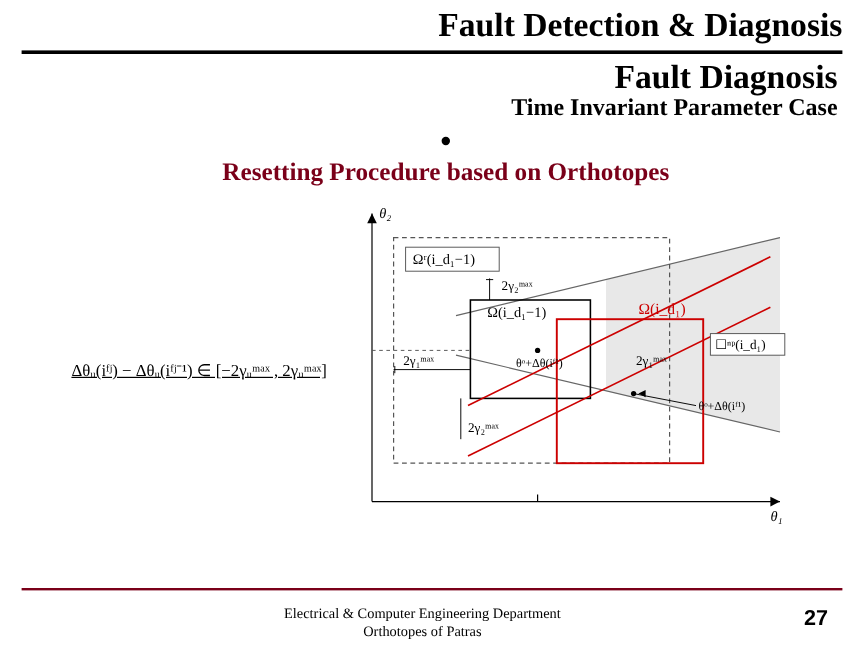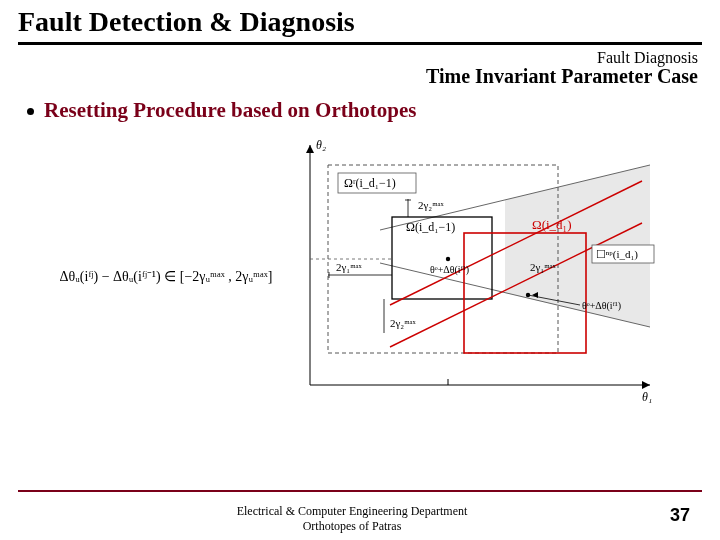--- a/index.html
+++ b/index.html
@@ -3,30 +3,30 @@
 <meta charset="utf-8">
 <style>
   * { margin: 0; padding: 0; box-sizing: border-box; }
   body {
     width: 720px; height: 540px;
     font-family: Georgia, 'Times New Roman', serif;
     background: #fff; color: #000; position: relative; overflow: hidden;
   }
   .slide { width: 100%; height: 100%; position: relative; }
   .title-block { padding: 6px 18px 2px 18px; }
-  .main-title { font-size: 28px; font-weight: bold; color: #000; }
+  .main-title { font-size: 28px; font-weight: bold; color: #000; text-align: right; }
   .rule { height: 3px; background: #000; margin: 2px 18px 0 18px; }
   .sub-block { text-align: right; padding: 4px 22px 0 0; }
-  .subtitle { font-size: 16px; font-weight: normal; color: #000; }
+  .subtitle { font-size: 28px; font-weight: bold; color: #000; }
   .subtitle2 { font-size: 20px; font-weight: bold; color: #000; margin-top: -2px; }
-  .bullet-row { display: flex; align-items: center; gap: 10px; padding: 10px 22px 0 27px; }
+  .bullet-row { display: flex; align-items: center; gap: 10px; padding: 10px 22px 0 45px; flex-direction: column; }
   .bullet-dot { width: 7px; height: 7px; background: #000; border-radius: 50%; margin-top: 2px; flex: none; }
   .bullet-text { font-size: 21px; font-weight: bold; color: #7a0019; }
   .content-row { display: flex; align-items: center; justify-content: center; gap: 8px; padding: 12px 20px 0 20px; }
-  .formula { font-family: 'Times New Roman', serif; font-size: 14px; white-space: nowrap; }
+  .formula { font-family: 'Times New Roman', serif; font-size: 14px; white-space: nowrap; text-decoration: underline; }
   .figure { width: 380px; height: 280px; position: relative; }
   .footer-rule { position: absolute; left: 18px; right: 18px; bottom: 48px; height: 2px; background: #7a0019; }
   .footer { position: absolute; left: 0; right: 16px; bottom: 6px; display: flex; align-items: center; justify-content: center; }
   .footer-text { text-align: center; font-size: 12px; font-family: Georgia, serif; line-height: 1.25; }
   .page-num { position: absolute; right: 30px; bottom: 14px; font-size: 18px; font-weight: bold; font-family: Arial, sans-serif; }
   svg text { font-family: 'Times New Roman', serif; }
 </style>
 </head>
 <body>
 
@@ -108,15 +108,15 @@
     </div>
   </div>
 
   <div class="footer-rule"></div>
   <div class="footer">
     <div class="footer-text">
       <div>Electrical &amp; Computer Engineering Department</div>
       <div>Orthotopes of Patras</div>
     </div>
   </div>
-  <div class="page-num">37</div>
+  <div class="page-num">27</div>
 
 </div>
 
 </body></html>

